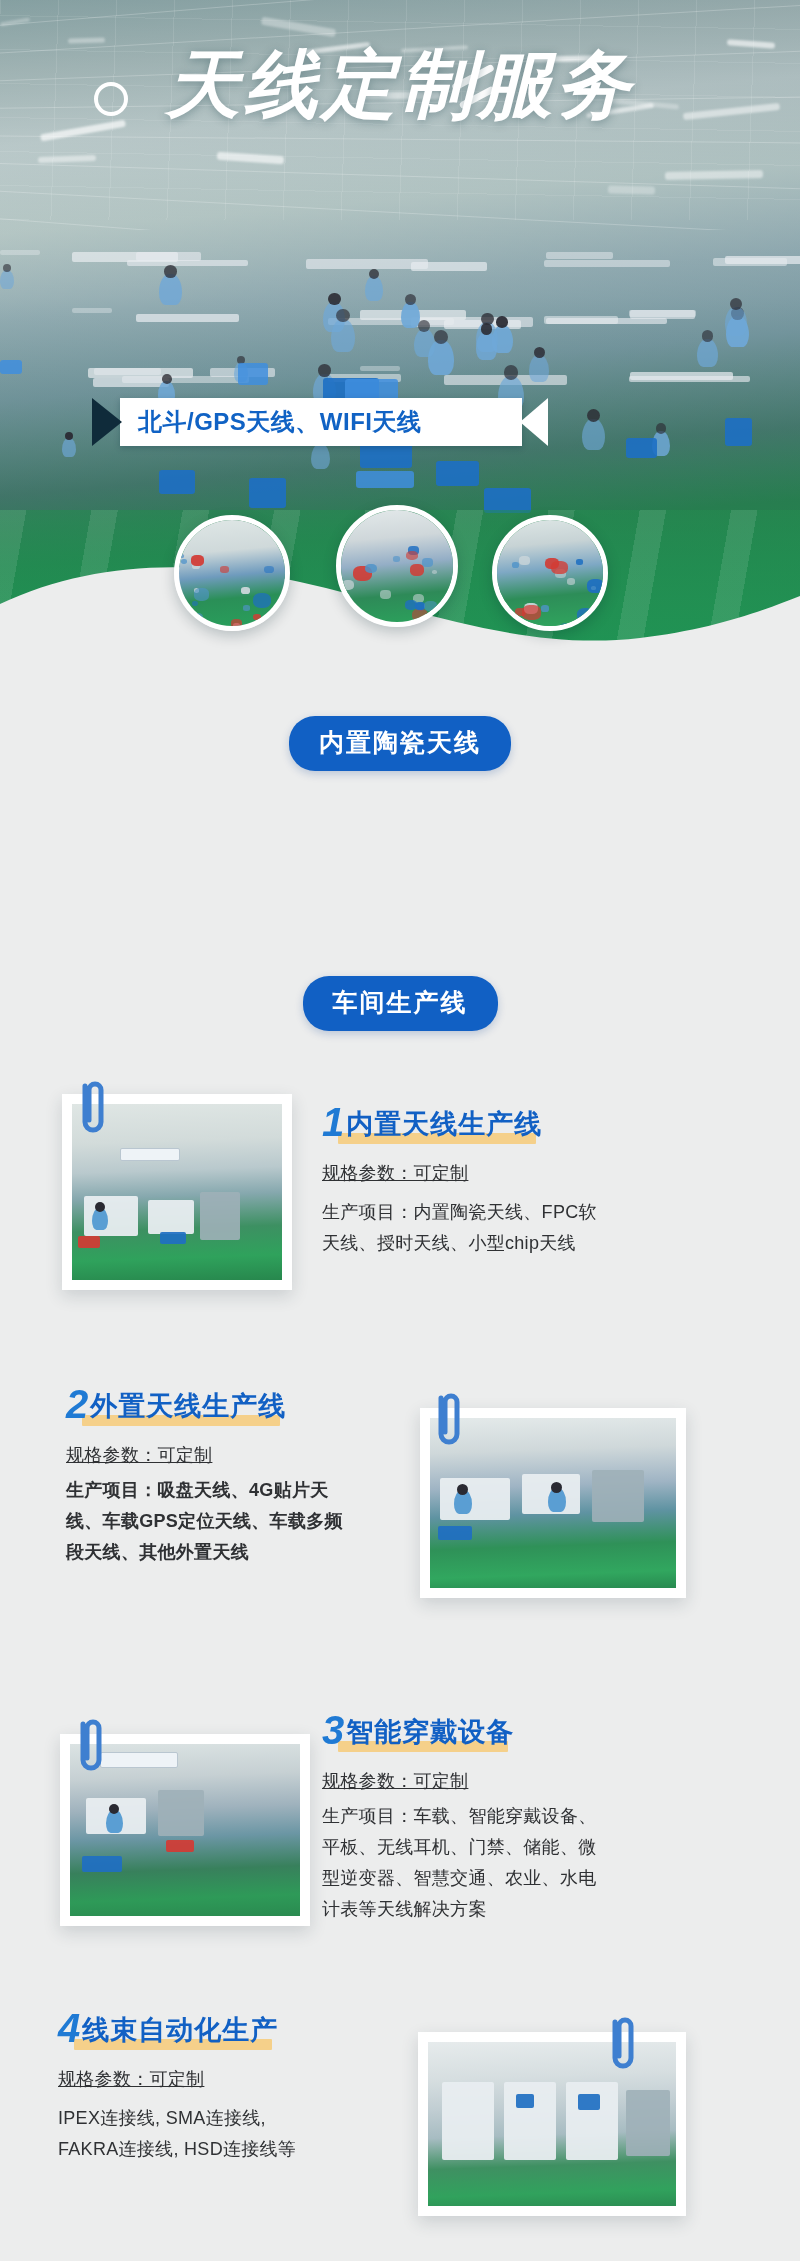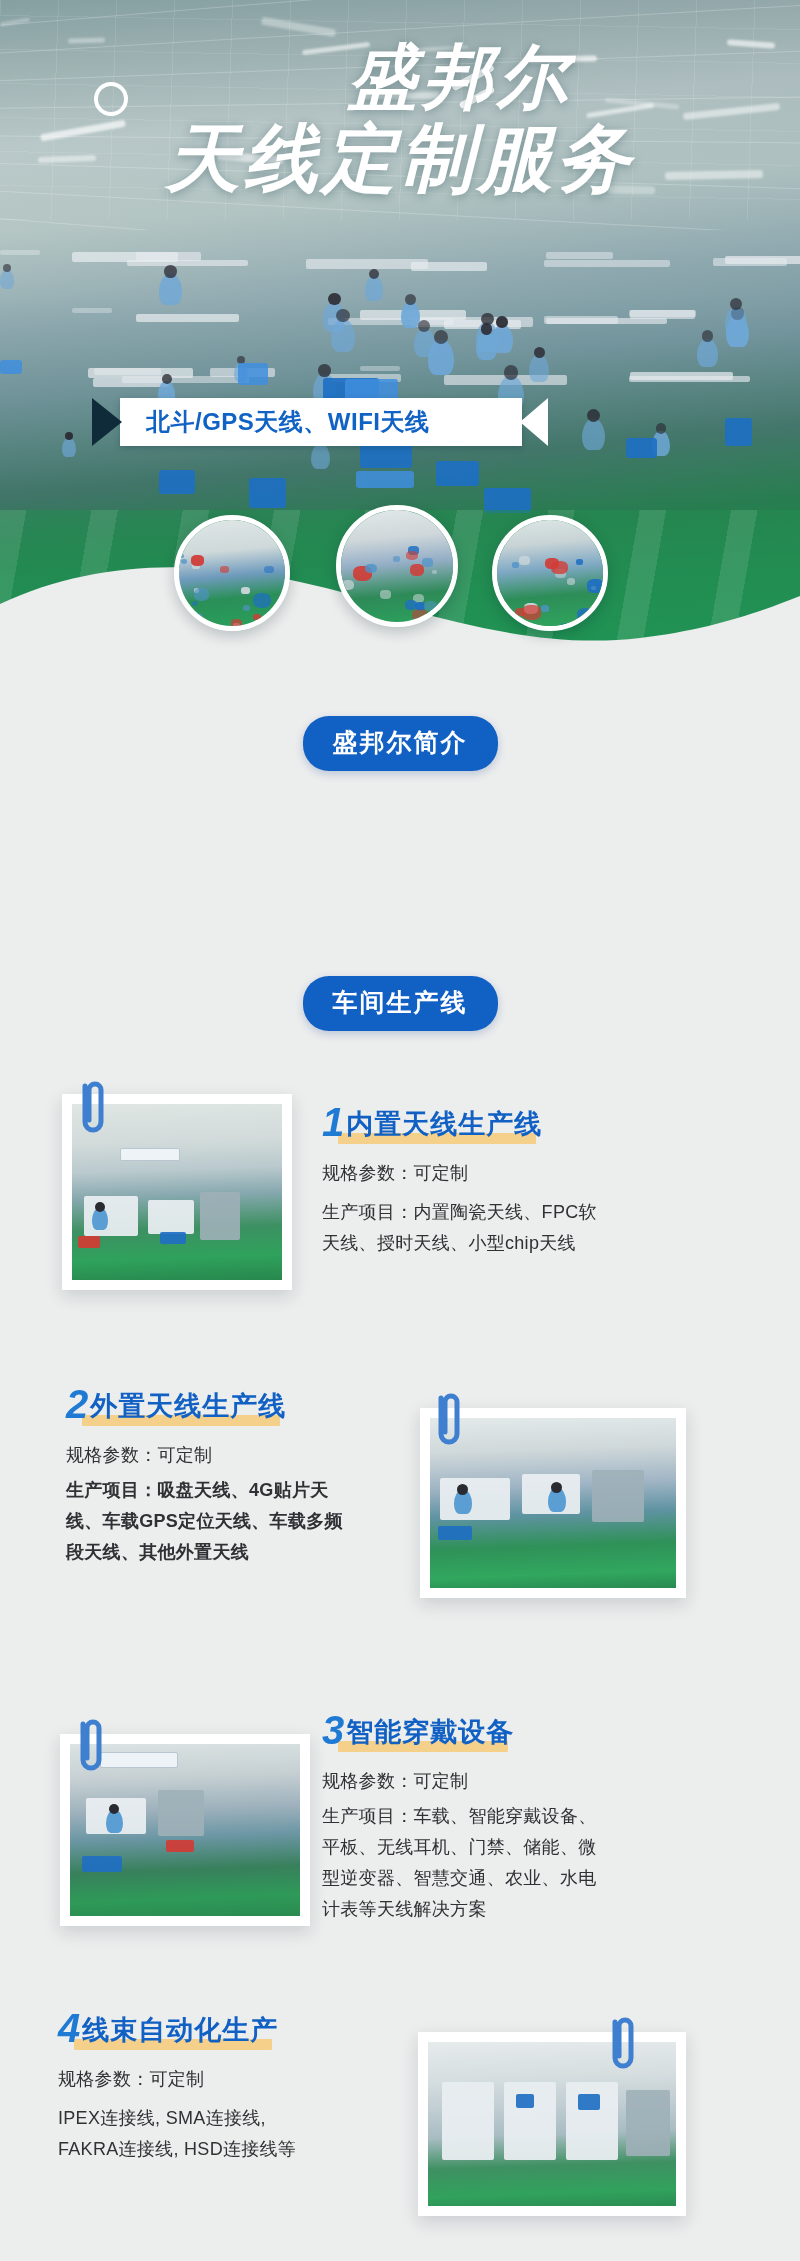--- a/index.html
+++ b/index.html
@@ -58,21 +58,21 @@
   }
 
   .ribbon{position:absolute;left:92px;top:398px;width:430px;height:48px;}
   .ribbon-body{position:absolute;left:28px;top:0;width:402px;height:48px;background:#ffffff;
     box-shadow:0 2px 6px rgba(0,40,60,.25);}
   .ribbon-lt{position:absolute;left:0;top:0;width:0;height:0;
     border-top:24px solid transparent;border-bottom:24px solid transparent;border-left:30px solid #0f2b3a;}
   .ribbon-rt{position:absolute;right:-26px;top:0;width:0;height:0;
     border-top:24px solid transparent;border-bottom:24px solid transparent;border-right:28px solid #ffffff;}
   .ribbon-txt{position:absolute;left:46px;top:0;height:48px;line-height:48px;color:#1062c4;
-    font-weight:700;font-size:24px;letter-spacing:.5px;white-space:nowrap;margin-left:8px;}
+    font-weight:700;font-size:24px;letter-spacing:.5px;white-space:nowrap;}
 
   
   .wave{position:absolute;left:0;top:556px;width:800px;height:120px;}
   .wave svg{display:block;}
 
   
   .thumbs{position:absolute;left:0;top:505px;width:800px;height:150px;}
   .thumb{position:absolute;width:116px;height:116px;border-radius:50%;border:5px solid #ffffff;
     overflow:hidden;box-shadow:0 5px 14px rgba(0,30,40,.22);}
   .thumb.t1{left:174px;top:10px;}
@@ -127,21 +127,21 @@
 
   .clip{position:absolute;width:38px;height:62px;}
   .clip svg{display:block;}
 
   .txtcol{position:absolute;width:300px;}
   .head{position:relative;display:inline-block;white-space:nowrap;}
   .head .bar{position:absolute;left:16px;right:6px;bottom:1px;height:11px;background:#f5d08a;z-index:0;border-radius:1px;}
   .num{position:relative;z-index:1;font-style:italic;font-weight:700;font-size:40px;color:#1f7ad4;
     letter-spacing:0;vertical-align:-3px;padding-right:2px;}
   .htxt{position:relative;z-index:1;font-weight:700;font-size:27px;color:#1160c4;letter-spacing:1px;}
-  .spec{font-size:18px;color:#2f3134;margin-top:16px;letter-spacing:.3px;}
+  .spec{font-size:18px;color:#2f3134;margin-top:16px;letter-spacing:.3px;text-decoration:underline;}
   .body{font-size:18px;color:#2f3134;margin-top:12px;line-height:31px;letter-spacing:.3px;}
   .body.tight{margin-top:8px;}
 </style>
 </head>
 <body>
 
 <div class="page">
 
   <div class="hero">
     <div class="hero-photo">
@@ -277,21 +277,20 @@
       <div class="floorshine"></div>
     </div>
 
     <div class="deco-circle"></div>
     <div class="deco-slashes">
         <i></i>
         <i></i>
       </div>
 
     <div class="title-wrap">
-      <div class="title1">盛邦尔</div>
       <div class="title2">天线定制服务</div>
     </div>
 
     <div class="ribbon">
       <div class="ribbon-body"></div>
       <div class="ribbon-lt"></div>
       <div class="ribbon-rt"></div>
       <div class="ribbon-txt">北斗/GPS天线、WIFI天线</div>
     </div>
   </div>
@@ -359,21 +358,21 @@
           <div class="tspeck" style="width: 5.04625px; height: 4.037px; left: 93.9984px; top: 65.8748px; background: rgb(79, 147, 201); opacity: 0.608035;"></div>
           <div class="tspeck" style="width: 17.5108px; height: 14.0086px; left: 61.2852px; top: 102.909px; background: rgb(31, 111, 194); opacity: 0.536326;"></div>
           <div class="tspeck" style="width: 10.9428px; height: 8.75422px; left: 22.4816px; top: 36.4785px; background: rgb(207, 216, 220); opacity: 0.729972;"></div>
           <div class="tspeck" style="width: 16.865px; height: 13.492px; left: 53.962px; top: 40.9456px; background: rgb(210, 59, 52); opacity: 0.789683;"></div>
           <div class="tspeck" style="width: 7.10641px; height: 5.68513px; left: 14.6204px; top: 41.9423px; background: rgb(79, 147, 201); opacity: 0.807692;"></div>
         </div>
       </div>
   </div>
 
   <div class="pill-row" id="pill-intro">
-    <span class="pill">盛邦尔简介</span>
+    <span class="pill">内置陶瓷天线</span>
   </div>
 
   <div class="pill-row" id="pill-lines">
     <span class="pill">车间生产线</span>
   </div>
 
   <div class="row" id="row1">
     <div class="photo" style="left:62px;top:10px;">
       <div class="inner">
           <div class="fac g1"></div>

